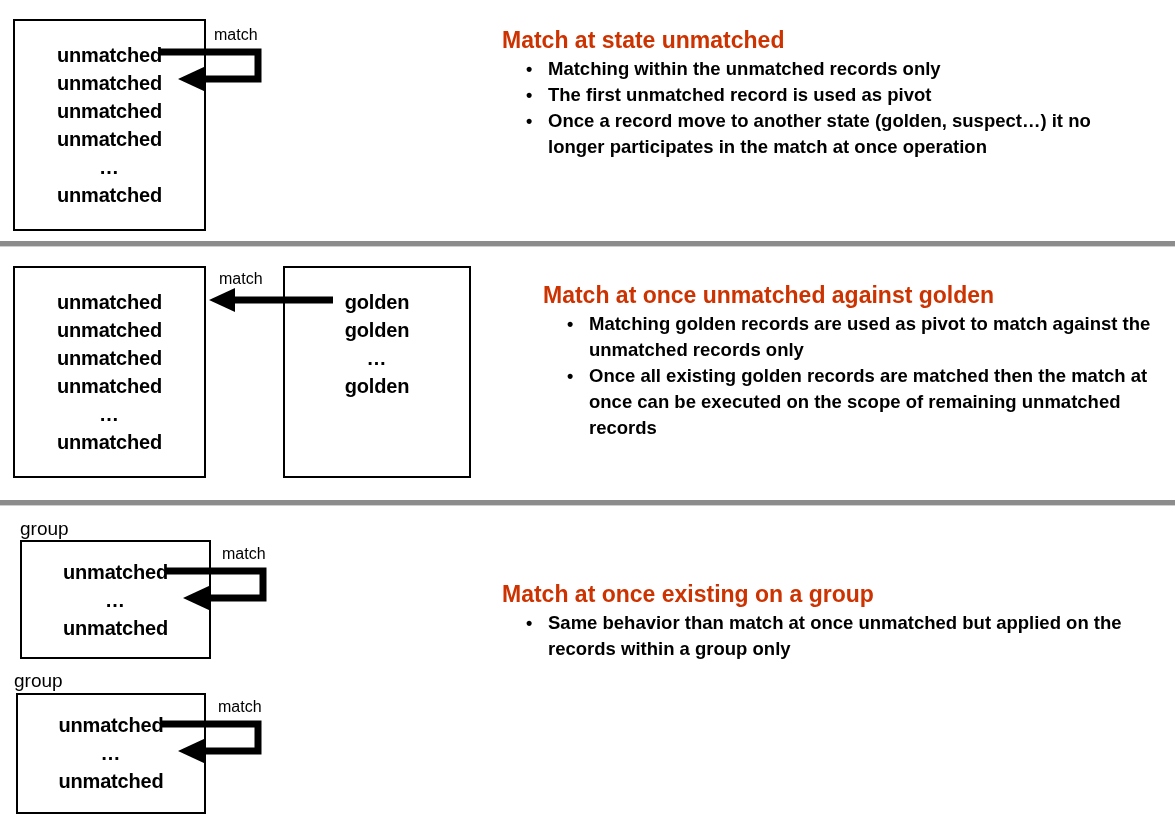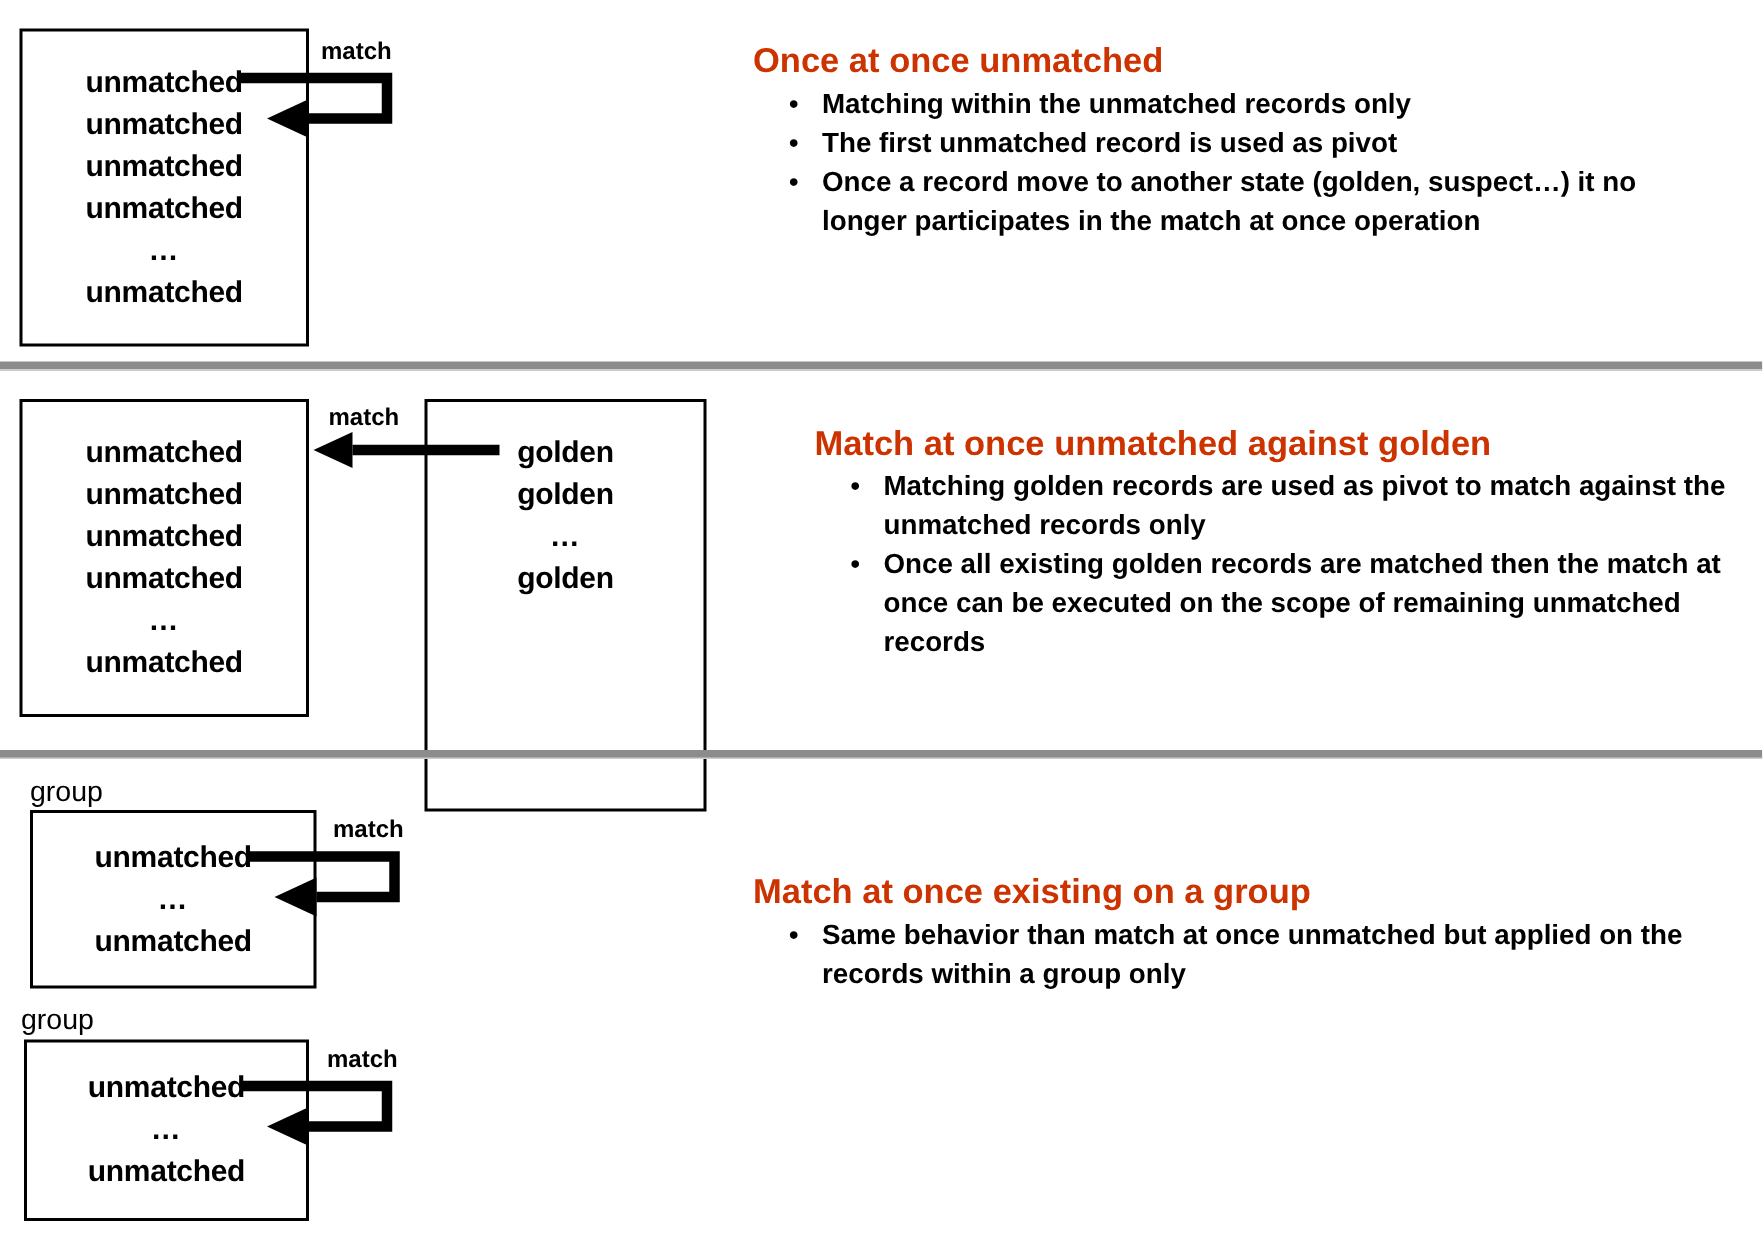--- a/index.html
+++ b/index.html
@@ -51,21 +51,21 @@
   .record-list .rec { display: block; white-space: nowrap; }
   .record-list .ellipsis { display: block; letter-spacing: 1px; }
 
   
   #box-unmatched-1 { left: 13px;  top: 19px;  width: 193px; height: 212px; }
   #box-unmatched-1 .record-list { top: 20px; }
 
   #box-unmatched-2 { left: 13px;  top: 266px; width: 193px; height: 212px; }
   #box-unmatched-2 .record-list { top: 20px; }
 
-  #box-golden     { left: 283px; top: 266px; width: 188px; height: 275px; }
+  #box-golden     { left: 283px; top: 266px; width: 188px; height: 212px; }
   #box-golden .record-list { top: 20px; }
 
   #box-group-1 { left: 20px; top: 540px; width: 191px; height: 119px; }
   #box-group-1 .record-list { top: 16px; }
 
   #box-group-2 { left: 16px; top: 693px; width: 190px; height: 121px; }
   #box-group-2 .record-list { top: 16px; }
 
   
   .group-caption {
@@ -75,21 +75,21 @@
     color: #000000;
     white-space: nowrap;
   }
   #group-caption-1 { left: 20px; top: 518px; }
   #group-caption-2 { left: 14px; top: 670px; }
 
   
   .match-label {
     position: absolute;
     font-size: 16px;
-    font-weight: bold;
+    font-weight: normal;
     color: #000000;
     white-space: nowrap;
   }
   #match-label-1 { left: 214px; top: 26px; }
   #match-label-2 { left: 219px; top: 270px; }
   #match-label-3 { left: 222px; top: 545px; }
   #match-label-4 { left: 218px; top: 698px; }
 
   
   .arrow-svg {
@@ -156,21 +156,21 @@
   <div class="match-label" id="match-label-1">match</div>
 
   <svg class="arrow-svg" id="arrow-loop-1" viewBox="0 0 110 60">
     <path d="M 0 16 L 98 16 L 98 43 L 46 43" fill="none" stroke="#000000" stroke-width="7" stroke-linecap="butt" stroke-linejoin="miter"></path>
     <polygon points="46,30 46,56 18,43" fill="#000000"></polygon>
   </svg>
 
   <div class="separator" id="sep-1"></div>
 
   <div class="text-block" id="text-block-1">
-    <h2 class="section-title">Once at once unmatched</h2>
+    <h2 class="section-title">Match at state unmatched</h2>
     <ul class="bullet-list">
       <li class="bullet-item">
         <span class="bullet-dot">•</span>
         <span>Matching within the unmatched records only</span>
       </li>
       <li class="bullet-item">
         <span class="bullet-dot">•</span>
         <span>The first unmatched record is used as pivot</span>
       </li>
       <li class="bullet-item">

